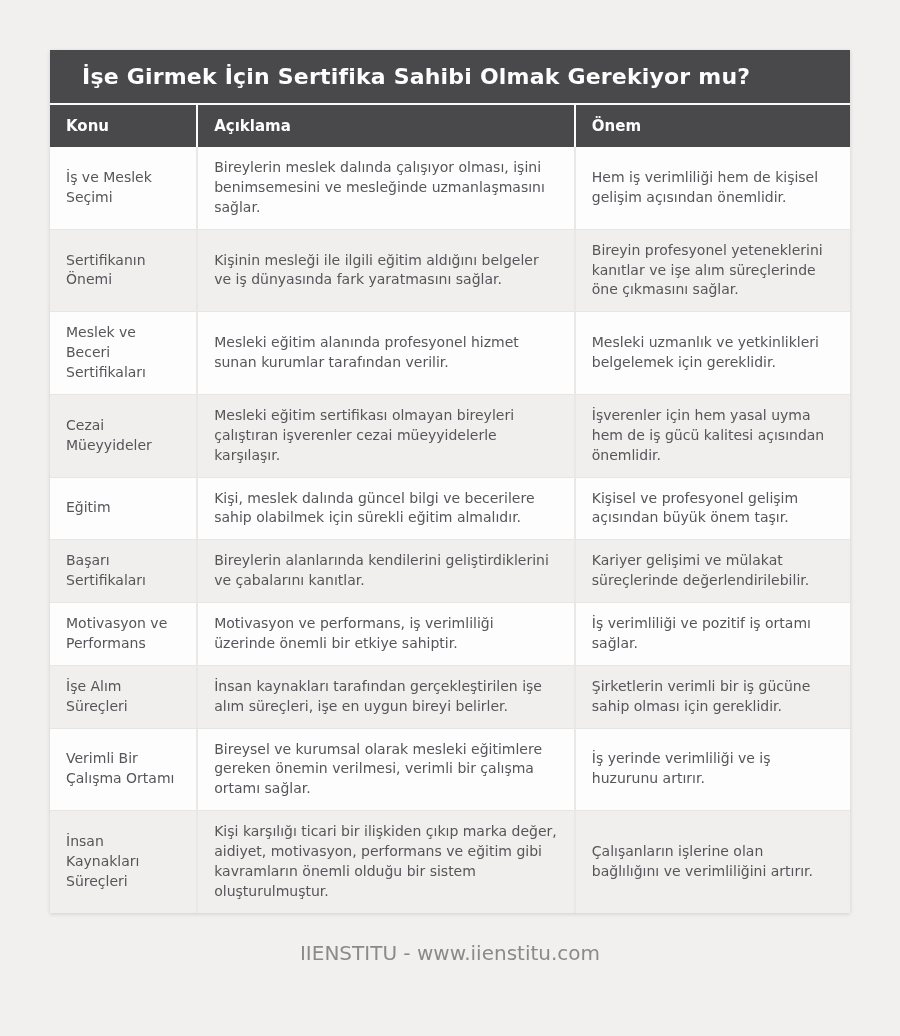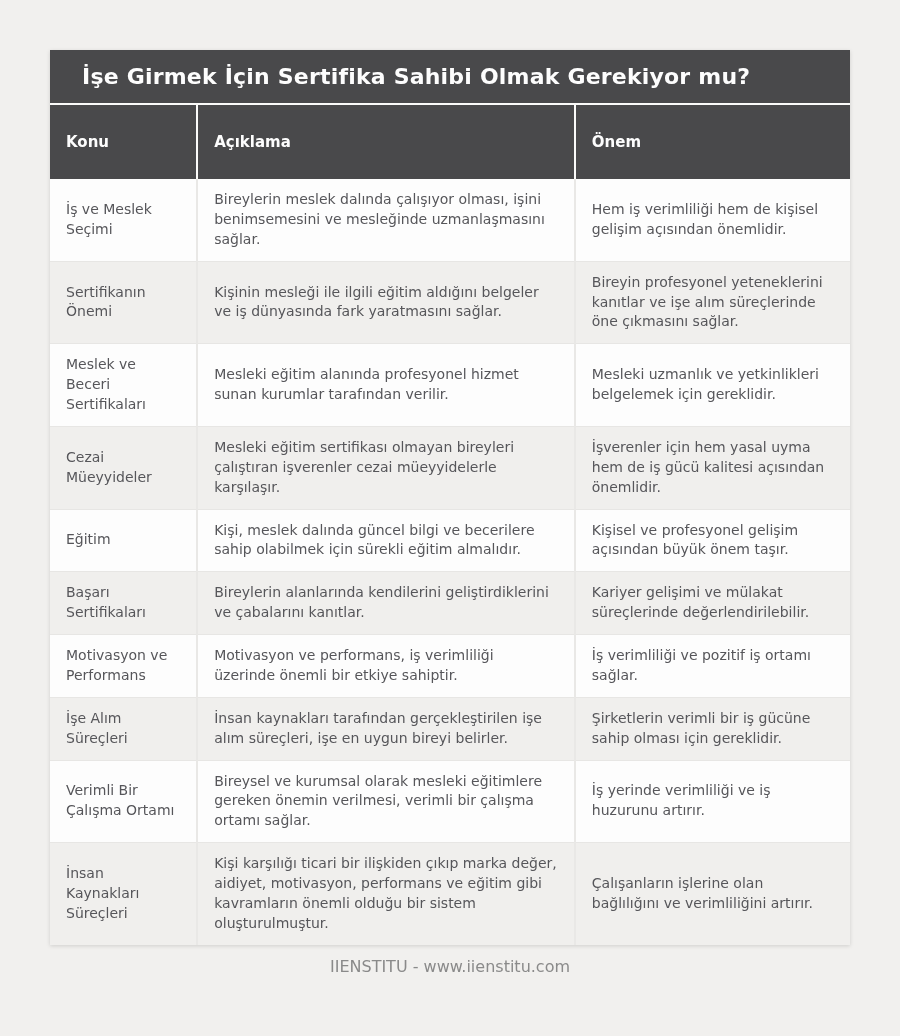--- a/index.html
+++ b/index.html
@@ -43,39 +43,39 @@
   }
   col.c-konu{width:18.4%;}
   col.c-aciklama{width:47.2%;}
   col.c-onem{width:34.4%;}
   thead th{
     background:var(--header-bg);
     color:var(--header-text);
     font-size:15px;
     font-weight:700;
     text-align:left;
-    padding:28px 16px;
+    padding:12px 16px;
   }
   thead th + th{border-left:2px solid var(--divider-light);}
   tbody td{
     font-size:14px;
     line-height:1.42;
     padding:11px 16px;
     vertical-align:middle;
     border-bottom:1px solid #e7e6e4;
   }
   tbody td + td{border-left:2px solid var(--divider-body);}
   tbody tr:nth-child(odd){background:var(--row-bg);}
   tbody tr:nth-child(even){background:var(--row-alt-bg);}
   tbody tr:last-child td{border-bottom:none;}
   .footer{
     text-align:center;
     color:var(--footer-text);
-    font-size:16px;
-    margin-top:12px;
+    font-size:20px;
+    margin-top:28px;
     padding-bottom:20px;
   }
 </style>
 </head>
 <body>
 
 <div class="card">
   <div class="title-bar">İşe Girmek İçin Sertifika Sahibi Olmak Gerekiyor mu?</div>
   <table>
     <colgroup>

